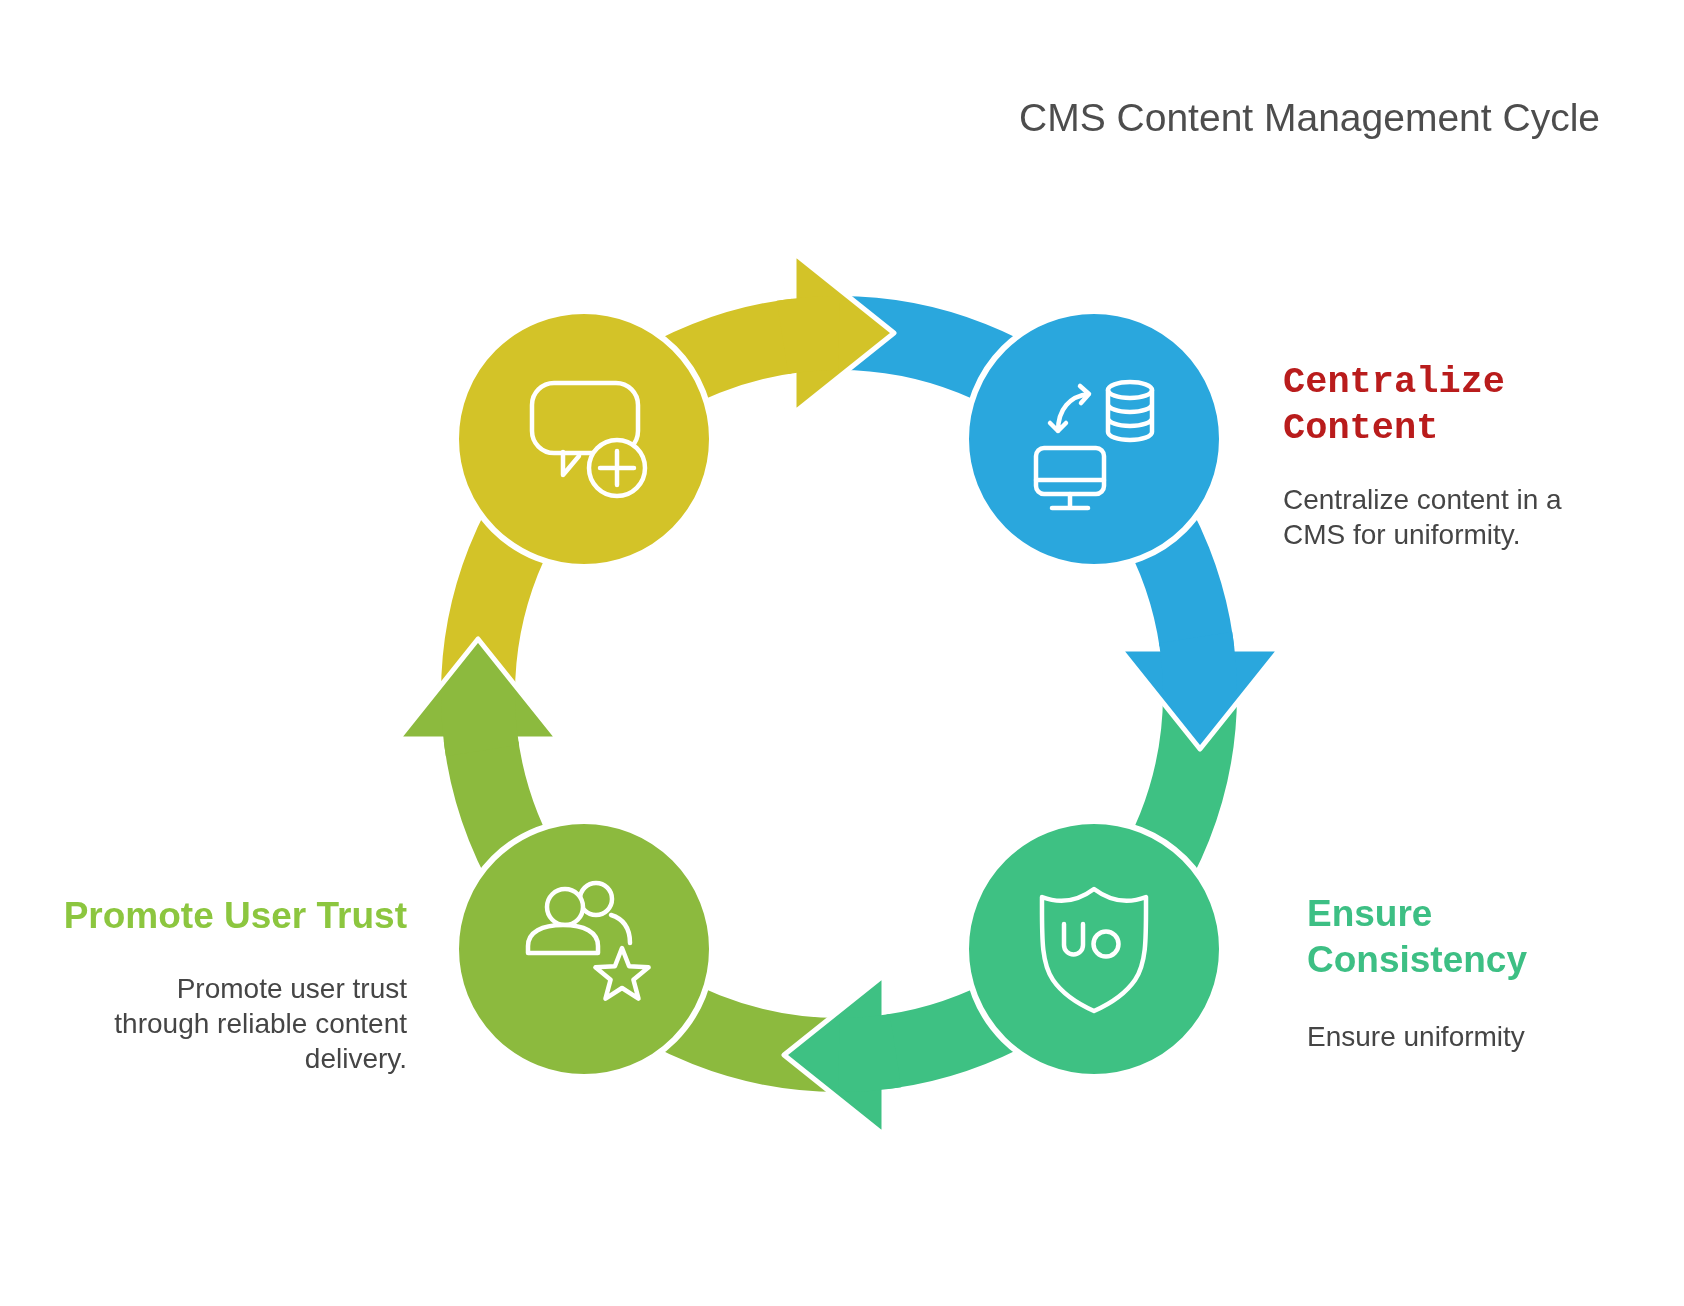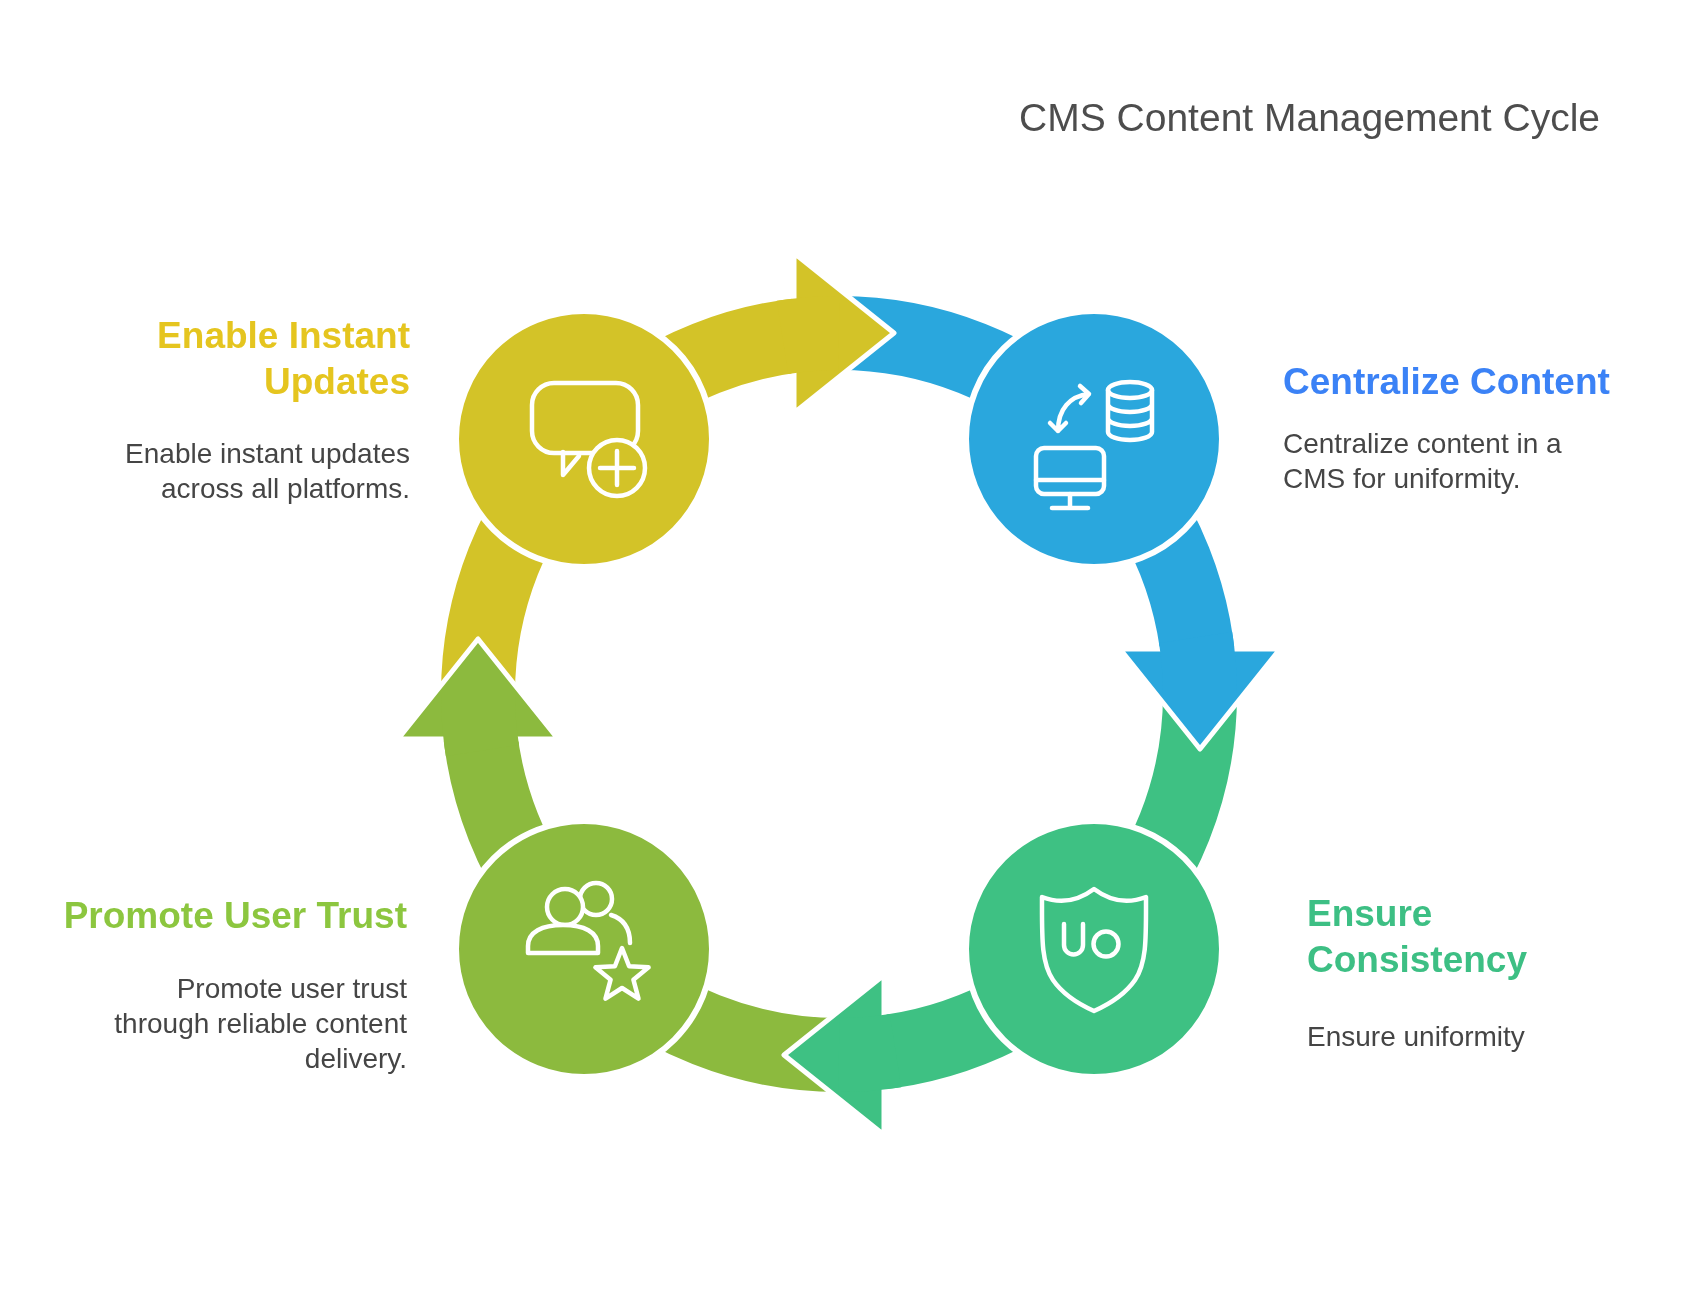--- a/index.html
+++ b/index.html
@@ -90,36 +90,26 @@
 
     <g fill="none" stroke="#ffffff" stroke-width="4.5" stroke-linecap="round" stroke-linejoin="round">
       <circle cx="596" cy="899" r="16"></circle>
       <path d="M 611 915 C 624 919 630 929 630 943"></path>
       <circle cx="565" cy="907" r="18" fill="#8cba3e"></circle>
       <path d="M 528 953 V 946 C 528 932 542 925 563 925 C 584 925 598 932 598 946 V 953 Z" fill="#8cba3e"></path>
       <path d="M 622 948 L 629.1 966.3 L 648.6 967.3 L 633.4 979.7 L 638.5 998.7 L 622 988 L 605.5 998.7 L 610.6 979.7 L 595.4 967.3 L 614.9 966.3 Z" fill="#8cba3e"></path>
     </g>
   </svg>
 
-  <div class="tblock align-right" style="top:313px;right:1274px;width:360px;">
-    <div class="heading" style="color: rgb(229, 197, 31);">
-      <div>Enable Instant</div>
-      <div>Updates</div>
+
+  <div class="tblock align-left" style="top:359px;left:1283px;width:380px;">
+    <div class="heading" style="color: #b91c1c; font-family: Liberation Mono, monospace;">
+      <div>Centralize Content</div>
     </div>
     <div class="desc" style="margin-top:31px;">
-      <div>Enable instant updates</div>
-      <div>across all platforms.</div>
-    </div>
-  </div>
-
-  <div class="tblock align-left" style="top:359px;left:1283px;width:380px;">
-    <div class="heading" style="color: #3b82f6;">
-      <div>Centralize Content</div>
-    </div>
-    <div class="desc" style="margin-top:21px;">
       <div>Centralize content in a</div>
       <div>CMS for uniformity.</div>
     </div>
   </div>
 
   <div class="tblock align-left" style="top:891px;left:1283px;width:380px;margin-left:24px;">
     <div class="heading" style="color: rgb(61, 191, 132);">
       <div>Ensure</div>
       <div>Consistency</div>
     </div>

